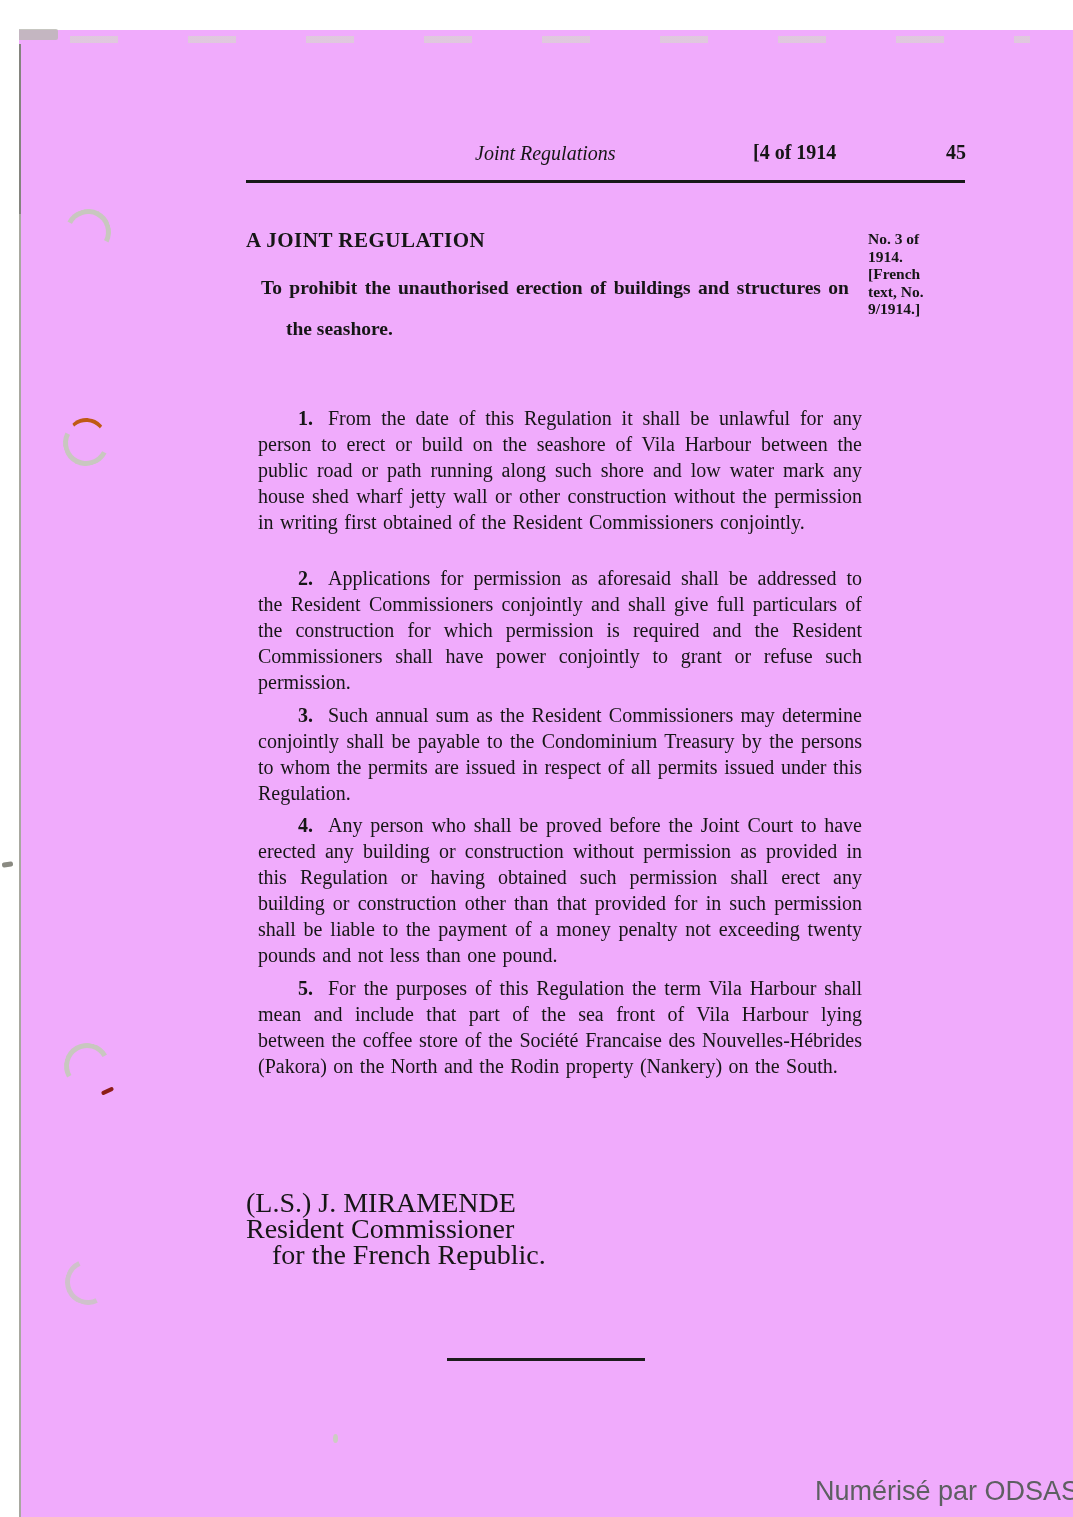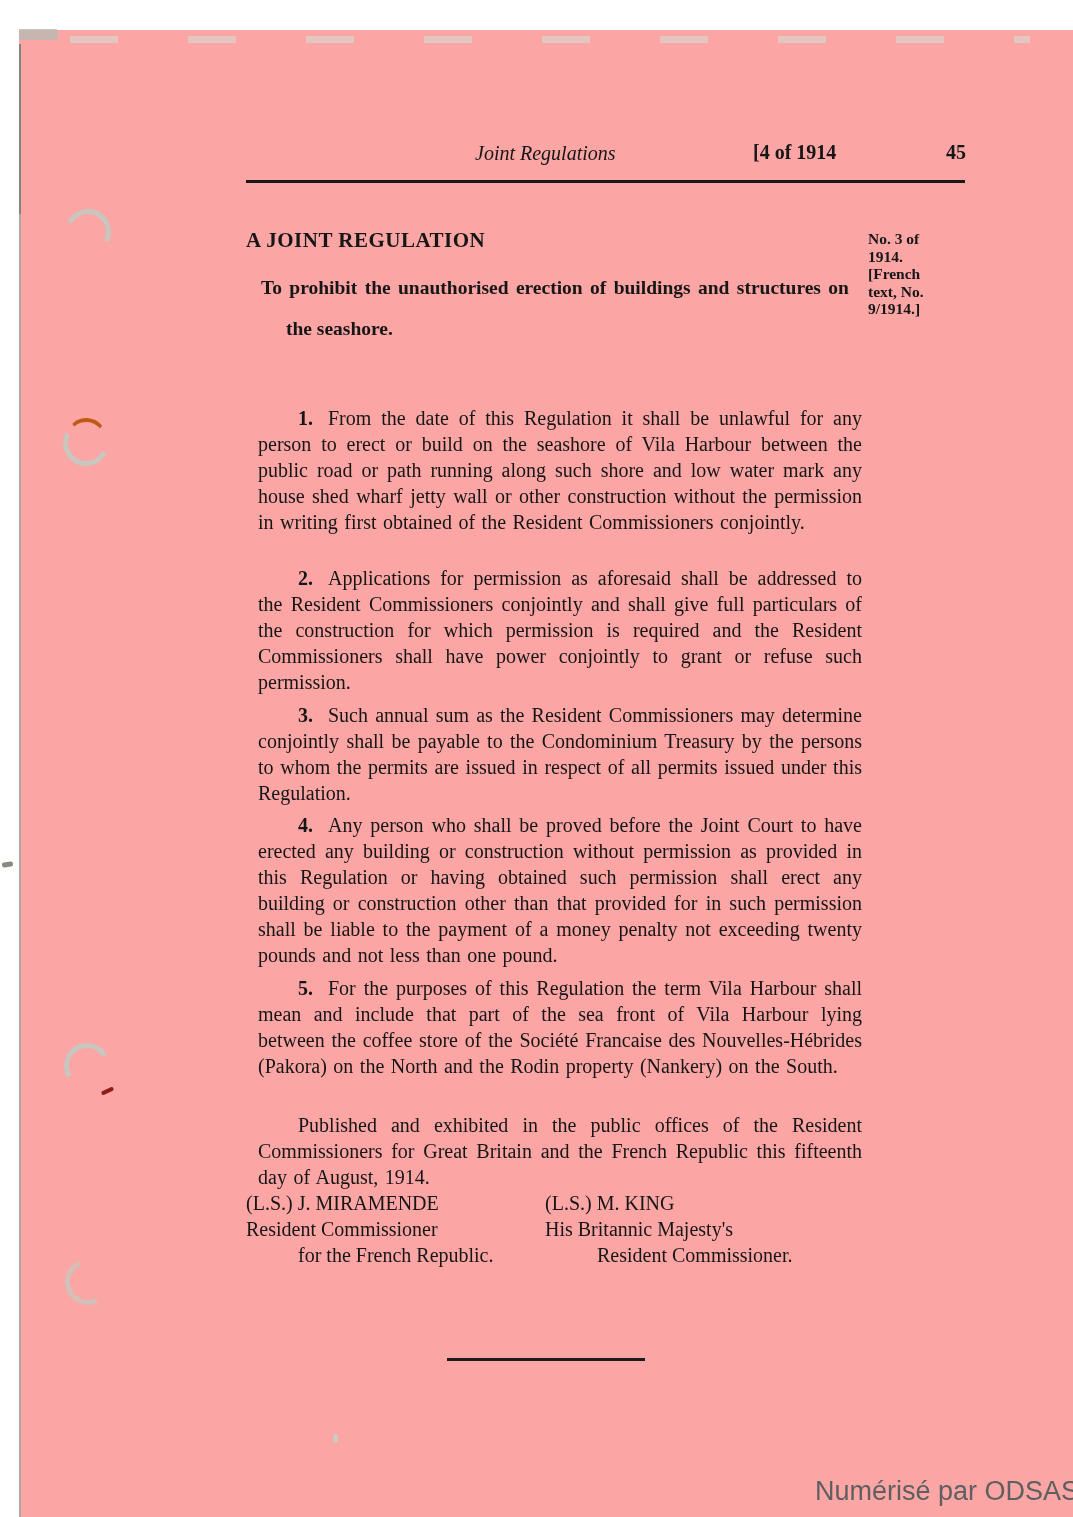--- a/index.html
+++ b/index.html
@@ -1,20 +1,20 @@
 <!DOCTYPE html>
 <html><head>
 <meta charset="utf-8">
 <style>
   html,body { margin:0; padding:0; background:#e8e8e4; }
   .page {
     position:relative;
     width:1073px; height:1517px;
     margin:0 auto;
-    background:#fca5a5;
+    background:#f0abfc;
     overflow:hidden;
     font-family:"Liberation Serif","DejaVu Serif",serif;
     color:#161616;
   }
   
   .top-band { position:absolute; left:0; top:0; width:1073px; height:30px; background:#ffffff; }
   .top-dashes {
     position:absolute; left:70px; top:36px; width:960px; height:7px;
     background:repeating-linear-gradient(90deg,#d7d7cd 0 48px,transparent 48px 118px);
     opacity:.65;
@@ -68,24 +68,24 @@
 
   .para {
     left:246px; width:604px;
     margin:12px; font-size:20px; line-height:26px;
     text-align:justify; text-indent:40px; word-spacing:1.5px;
   }
   .para-num { font-weight:bold; margin-right:15px; }
   .p1 { top:393px; } .p2 { top:553px; } .p3 { top:690px; }
   .p4 { top:800px; } .p5 { top:963px; } .closing { top:1100px; }
 
-  .sig { font-size:20px; line-height:26px; white-space:nowrap; }
+  .sig { font-size:28px; line-height:26px; white-space:nowrap; }
   .sig-left  { left:246px; top:1190px; }
   .sig-right { left:545px; top:1190px; }
-  .sig-indent { margin-left:52px;text-align:right; }
+  .sig-indent { margin-left:26px;text-align:right; }
 
   .end-rule { left:447px; top:1358px; width:198px; height:3px; background:#1c1c1c; }
 
   .watermark {
     left:815px; top:1476px;
     font-family:"Liberation Sans","DejaVu Sans",sans-serif;
     font-size:27px; color:#5d5f61; white-space:nowrap;
   }
 </style>
 </head>
@@ -127,30 +127,24 @@
   <p class="abs para p1"><span class="para-num">1.</span><span>From the date of this Regulation it shall be unlawful for any person to erect or build on the seashore of Vila Harbour between the public road or path running along such shore and low water mark any house shed wharf jetty wall or other construction without the permission in writing first obtained of the Resident Commissioners conjointly.</span></p>
 
   <p class="abs para p2"><span class="para-num">2.</span><span>Applications for permission as aforesaid shall be addressed to the Resident Commissioners conjointly and shall give full particulars of the construction for which permission is required and the Resident Commissioners shall have power conjointly to grant or refuse such permission.</span></p>
 
   <p class="abs para p3"><span class="para-num">3.</span><span>Such annual sum as the Resident Commissioners may determine conjointly shall be payable to the Condominium Treasury by the persons to whom the permits are issued in respect of all permits issued under this Regulation.</span></p>
 
   <p class="abs para p4"><span class="para-num">4.</span><span>Any person who shall be proved before the Joint Court to have erected any building or construction without permission as provided in this Regulation or having obtained such permission shall erect any building or construction other than that provided for in such permission shall be liable to the payment of a money penalty not exceeding twenty pounds and not less than one pound.</span></p>
 
   <p class="abs para p5"><span class="para-num">5.</span><span>For the purposes of this Regulation the term Vila Harbour shall mean and include that part of the sea front of Vila Harbour lying between the coffee store of the Société Francaise des Nouvelles-Hébrides (Pakora) on the North and the Rodin property (Nankery) on the South.</span></p>
 
-  <p class="abs para closing">Published and exhibited in the public offices of the Resident Commissioners for Great Britain and the French Republic this fifteenth day of August, 1914.</p>
 
   <div class="abs sig sig-left">
     <div>(L.S.) J. MIRAMENDE</div>
     <div>Resident Commissioner</div>
     <div class="sig-indent">for the French Republic.</div>
-  </div>
-  <div class="abs sig sig-right">
-    <div>(L.S.) M. KING</div>
-    <div>His Britannic Majesty's</div>
-    <div class="sig-indent">Resident Commissioner.</div>
   </div>
 
   <div class="abs end-rule"></div>
 
   <div class="abs watermark">Numérisé par ODSAS</div>
 
 </div>
 
 </body></html>

